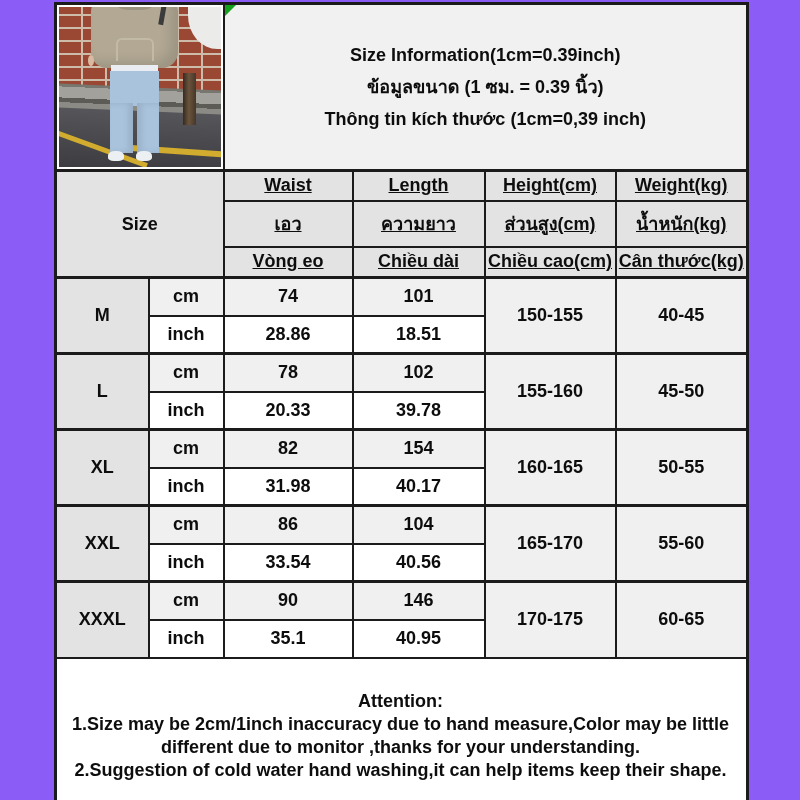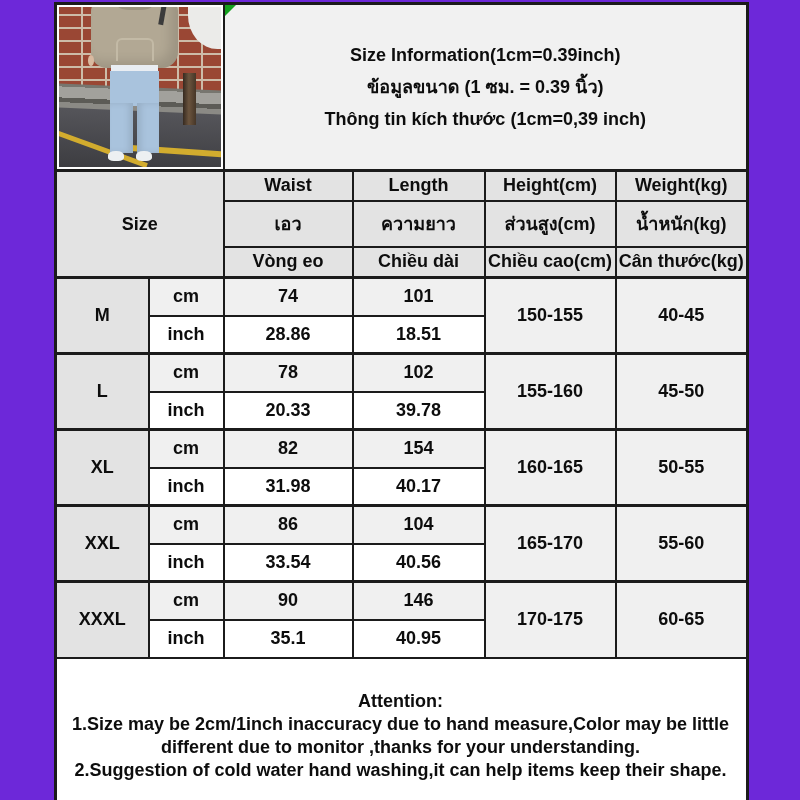--- a/index.html
+++ b/index.html
@@ -1,28 +1,28 @@
 <!DOCTYPE html>
 <html><head>
 <meta charset="utf-8">
 <style>
   * { margin:0; padding:0; box-sizing:border-box; }
   html,body { width:800px; height:800px; }
   body { font-family:"Liberation Sans","DejaVu Sans",sans-serif; background:#ffffff; color:#111; }
-  .page { position:relative; width:800px; height:800px; background:#6d28d9; overflow:hidden; }
+  .page { position:relative; width:800px; height:800px; background:#8b5cf6; overflow:hidden; }
   .sheet { position:absolute; left:54px; top:2px; width:692px; }
 
   table.size-table { border-collapse:collapse; table-layout:fixed; width:692px; border:3px solid #1b1b1b; }
   table.size-table td { border:2px solid #1b1b1b; text-align:center; vertical-align:middle;
                         font-weight:700; font-size:18px; color:#0d0d0d; overflow:hidden; }
   tr.group-start td { border-top-width:3px; }
 
   td.photo-cell { background:#ffffff; padding:2px; }
   td.title-cell { background:#f1f1f1; position:relative; font-size:20px; line-height:32px; }
-  td.hdr { background:#e3e3e3; font-size:17px; }
+  td.hdr { background:#e3e3e3; font-size:17px;text-decoration:underline; }
   td.hdr-th { font-size:16px; }
   td.size-col { background:#e3e3e3; font-size:19px; }
   td.size-head { background:#e3e3e3; font-size:30px; }
   td.unit-cm, td.val-cm { background:#f0f0f0; }
   td.unit-inch, td.val-inch { background:#ffffff;margin-top:8px; }
   td.merged { background:#f0f0f0; }
   td.attention-cell { background:#ffffff; text-align:left; vertical-align:top; font-weight:400;
                       font-size:17px; line-height:23px; padding:4px 6px 0 4px; border-top-width:3px; }
 
   .flag { position:absolute; top:0; left:0; width:0; height:0;

